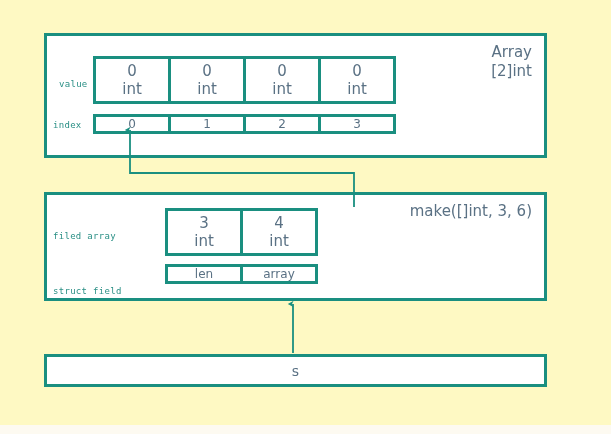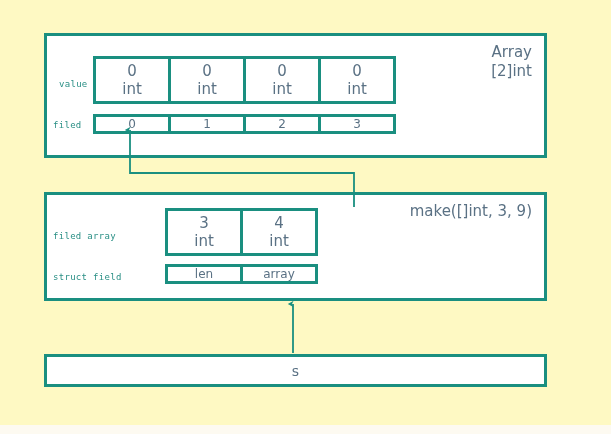--- a/index.html
+++ b/index.html
@@ -112,21 +112,21 @@
 <div id="canvas">
 
   <div class="group-box" id="array-group">
     <div class="group-title" id="array-title">
       <div>Array</div>
       <div>[2]int</div>
     </div>
   </div>
 
   <div class="row-label" style="left:43px; top:79px;margin-left:16px;">value</div>
-  <div class="row-label" style="left:53px; top:120px;">filed</div>
+  <div class="row-label" style="left:53px; top:120px;">index</div>
 
   <div class="strip" id="array-value-strip">
     <div class="cell tall">
       <span class="v">0</span>
       <span class="t">int</span>
     </div>
     <div class="cell tall">
       <span class="v">0</span>
       <span class="t">int</span>
     </div>
@@ -142,26 +142,26 @@
 
   <div class="strip" id="array-index-strip">
     <div class="cell short">0</div>
     <div class="cell short">1</div>
     <div class="cell short">2</div>
     <div class="cell short">3</div>
   </div>
 
   <div class="group-box" id="slice-group">
     <div class="group-title" id="slice-title">
-      <div>make([]int, 3, 9)</div>
+      <div>make([]int, 3, 6)</div>
     </div>
   </div>
 
   <div class="row-label" style="left:53px; top:231px;">filed array</div>
-  <div class="row-label" style="left:53px; top:272px;">struct field</div>
+  <div class="row-label" style="left:53px; top:286px;">struct field</div>
 
   <div class="strip" id="slice-value-strip">
     <div class="cell tall">
       <span class="v">3</span>
       <span class="t">int</span>
     </div>
     <div class="cell tall">
       <span class="v">4</span>
       <span class="t">int</span>
     </div>

